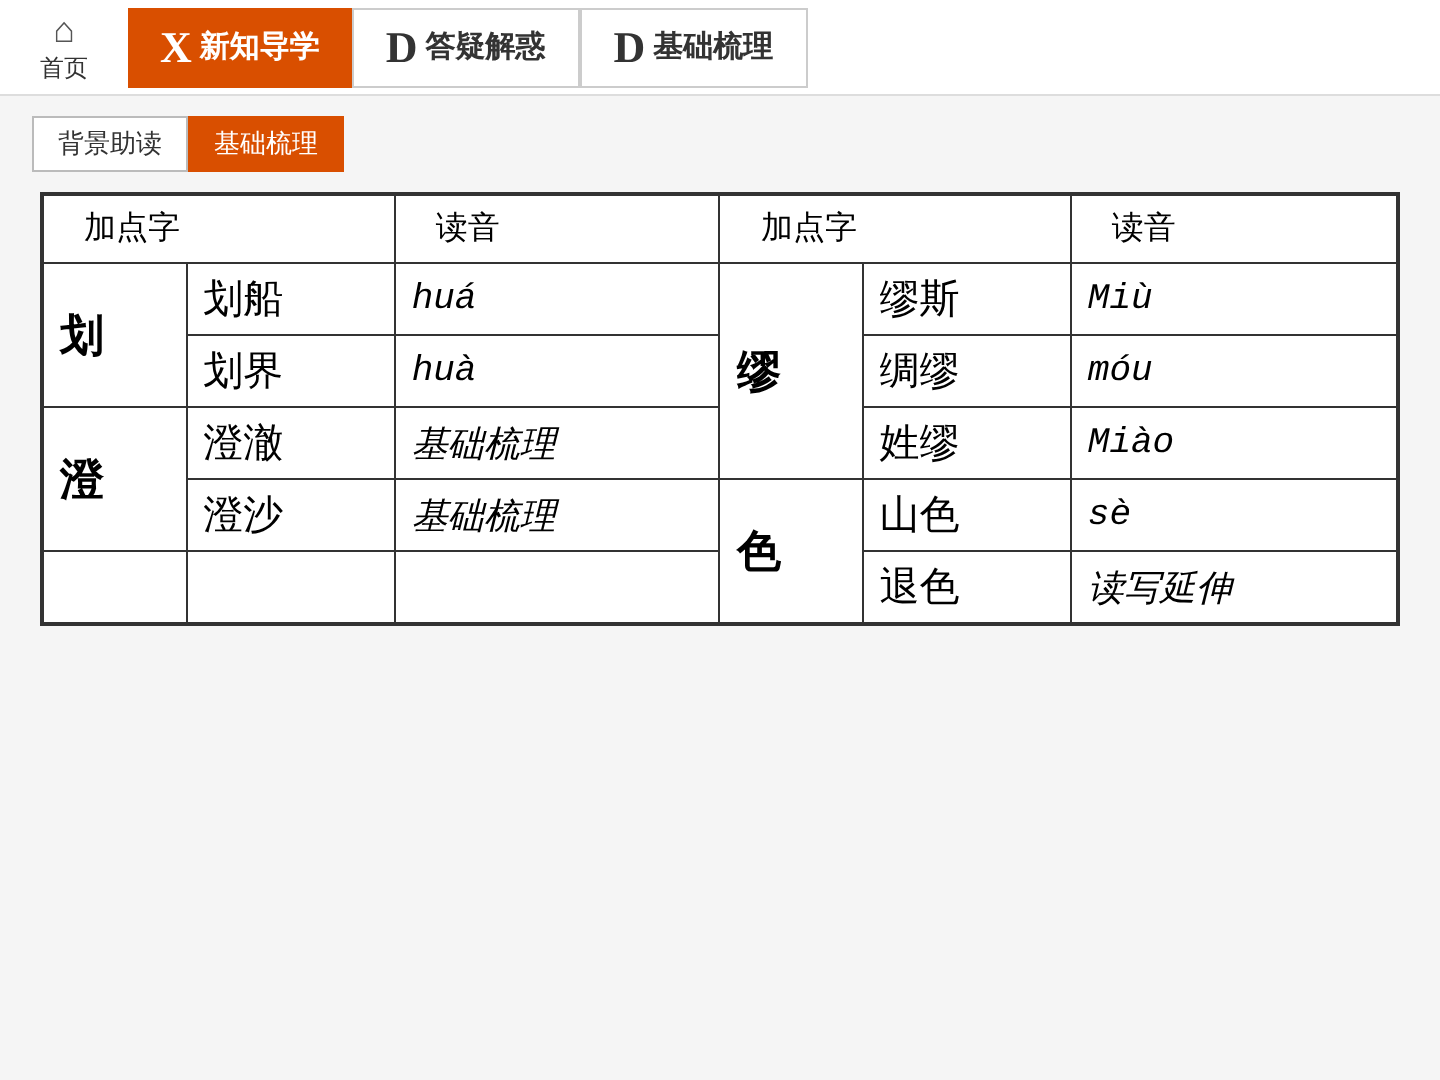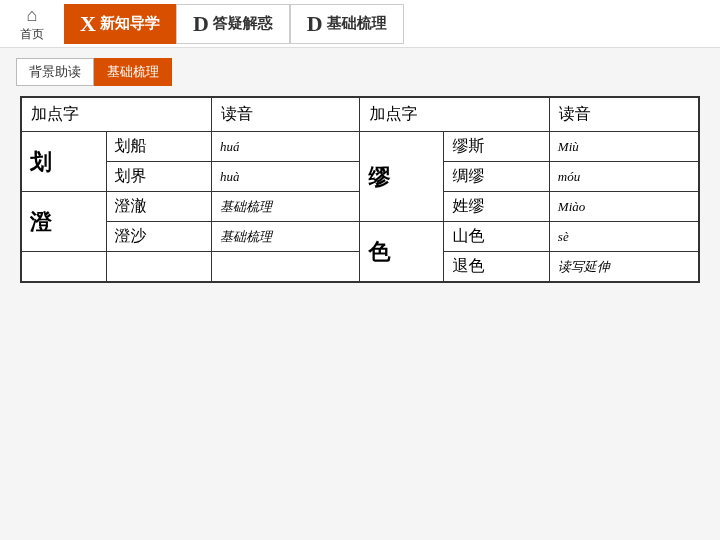--- a/index.html
+++ b/index.html
@@ -109,30 +109,31 @@
       font-weight: normal;
       background: #fff;
     }
 
     .char-cell {
       font-size: 22px;
       text-align: center;
       font-weight: bold;
     }
     .word-cell {
-      font-size: 16px;
+      font-size: 20px;
     }
     .pron-cell {
-      font-size: 13px;
+      font-size: 18px;
       font-style: italic;
+      font-family: Liberation Mono, monospace;
     }
     .header-row th {
       font-size: 16px;
       font-weight: normal;
-      padding: 6px 9px;
+      padding: 6px 20px;
     }
   </style>
 </head>
 <body>
 
 <div class="header">
   <div class="header-home">
     <span class="home-icon">⌂</span>
     <span>首页</span>
   </div>

